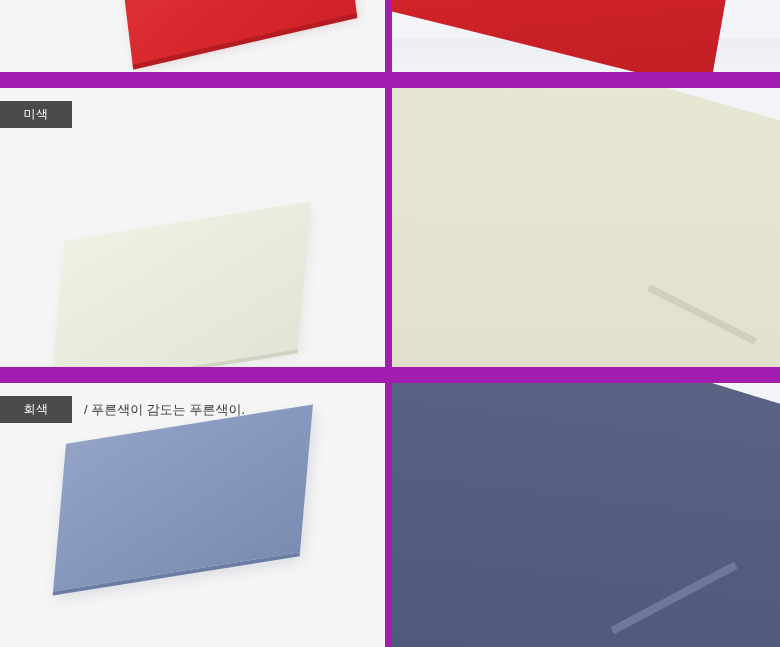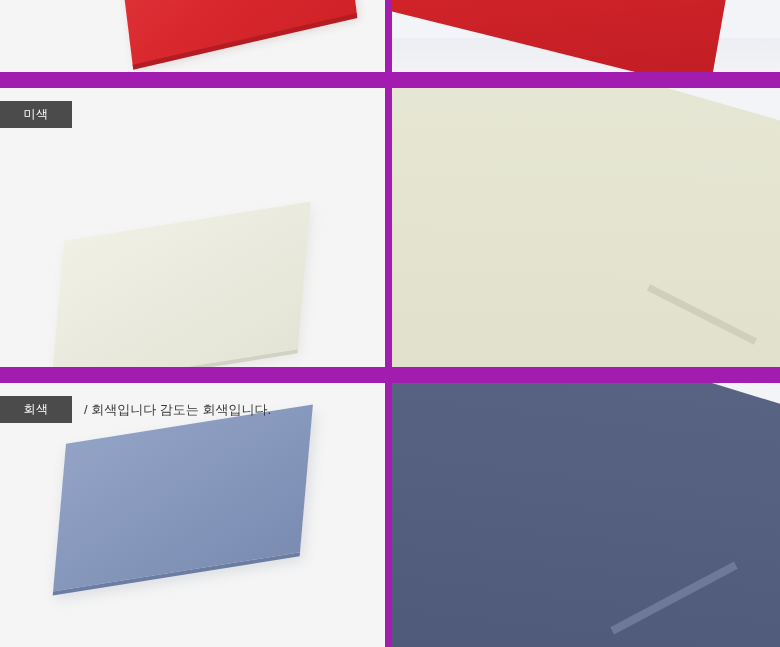--- a/index.html
+++ b/index.html
@@ -260,21 +260,21 @@
       <div class="cream-edge"></div>
     </div>
   </div>
 
   <div class="panel panel-left row-gray">
     <div class="stage">
       <div class="blue-card"></div>
     </div>
     <div class="label-strip">
       <div class="badge">회색</div>
-      <div class="caption">/ 회색입니다 감도는 회색입니다.</div>
+      <div class="caption">/ 푸른색이 감도는 푸른색이.</div>
     </div>
   </div>
 
   <div class="panel panel-right row-gray">
     <div class="stage">
       <div class="navy-floor"></div>
       <div class="navy-tip-shadow"></div>
       <div class="navy-sheet"></div>
       <div class="navy-edge"></div>
     </div>

